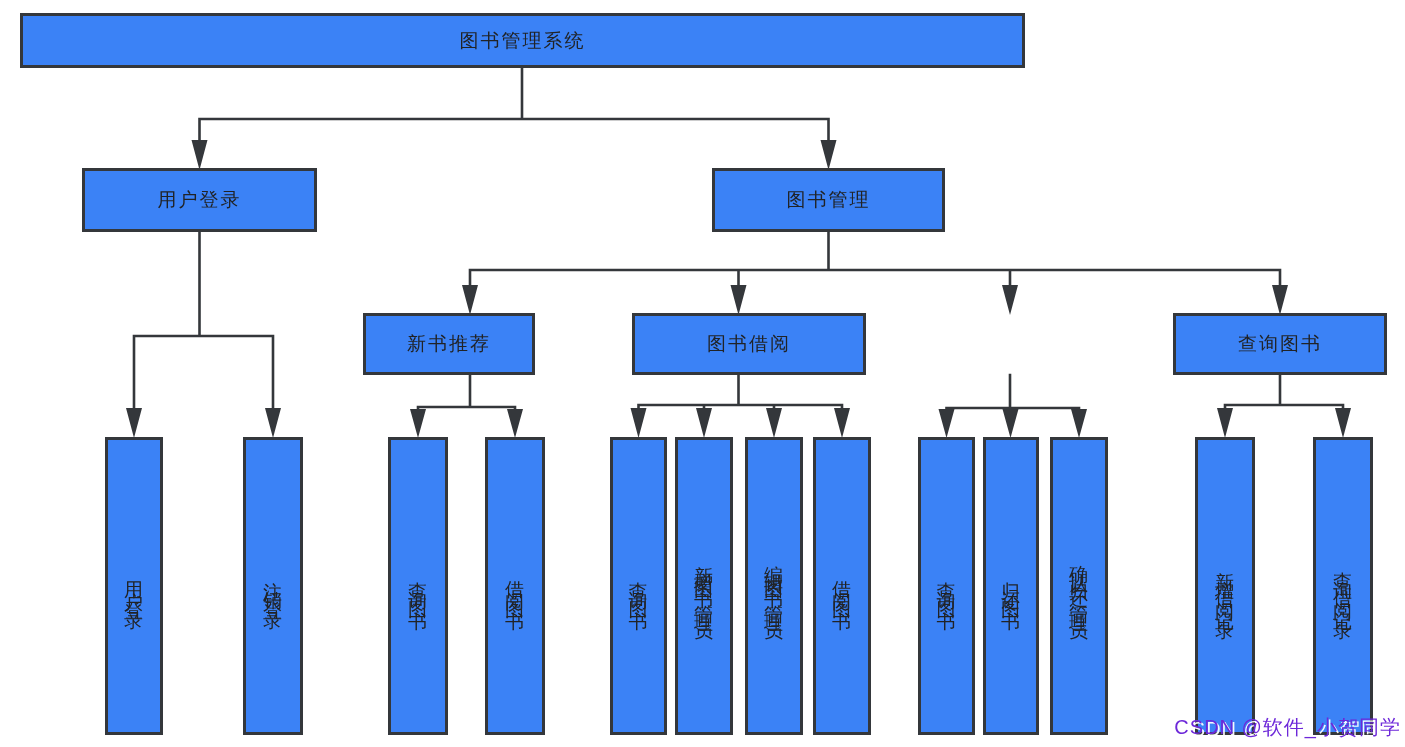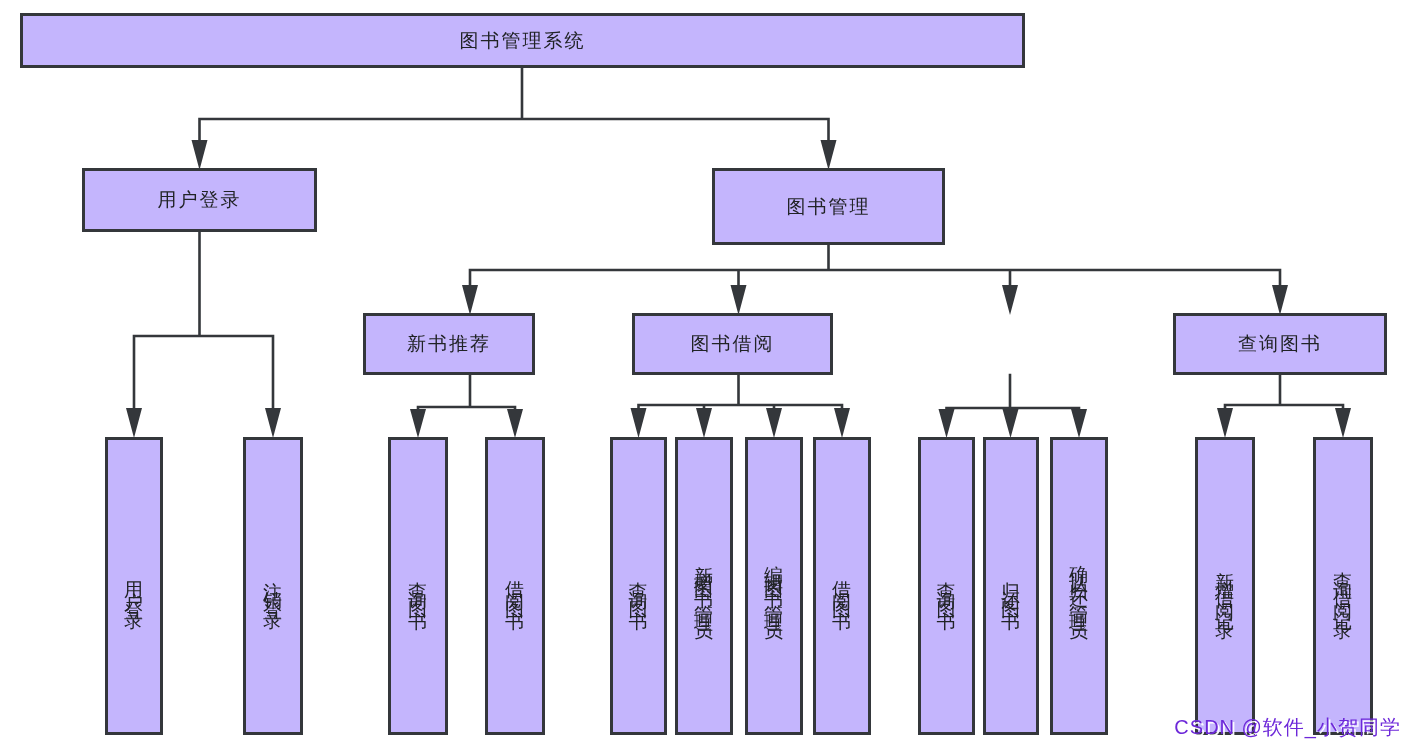--- a/index.html
+++ b/index.html
@@ -4,36 +4,36 @@
 <style>
   html,body{margin:0;padding:0;background:#ffffff;}
   .canvas{
     position:relative;width:1405px;height:747px;background:#ffffff;
     font-family:"Liberation Sans",sans-serif;overflow:hidden;
   }
   .wires{position:absolute;left:0;top:0;width:1405px;height:747px;}
   .wires path.line{stroke:#34373b;stroke-width:2.6;fill:none;stroke-linecap:square;}
   .wires path.arrow{fill:#34373b;stroke:none;}
   .node{
-    position:absolute;box-sizing:border-box;background:#c4b5fd;
+    position:absolute;box-sizing:border-box;background:#3b82f6;
     border:3px solid #34373b;display:flex;align-items:center;justify-content:center;
     color:#212326;font-size:19px;letter-spacing:2px;white-space:nowrap;z-index:2;
   }
   .leaf{
     writing-mode:vertical-rl;text-orientation:mixed;
     letter-spacing:10px;line-height:1;white-space:normal;
     top:437px;height:298px;font-size:19px;
   }
   .leaf.long{letter-spacing:8px;}
   
   .n-root{left:20px;top:13px;width:1005px;height:55px;}
   .n-l2a{left:82px;top:168px;width:235px;height:64px;}
-  .n-l2b{left:712px;top:168px;width:233px;height:77px;}
+  .n-l2b{left:712px;top:168px;width:233px;height:64px;}
   .n-l3a{left:363px;top:313px;width:172px;height:62px;}
-  .n-l3b{left:632px;top:313px;width:201px;height:62px;}
+  .n-l3b{left:632px;top:313px;width:234px;height:62px;}
   .n-l3c{left:903px;top:313px;width:214px;height:62px;}
   .n-l3d{left:1173px;top:313px;width:214px;height:62px;}
   
   .n-g1a{left:105px;width:58px;}
   .n-g1b{left:243px;width:60px;}
   .n-g2a{left:388px;width:60px;}
   .n-g2b{left:485px;width:60px;}
   .n-g3a{left:610px;width:57px;}
   .n-g3b{left:675px;width:58px;}
   .n-g3c{left:745px;width:58px;}

